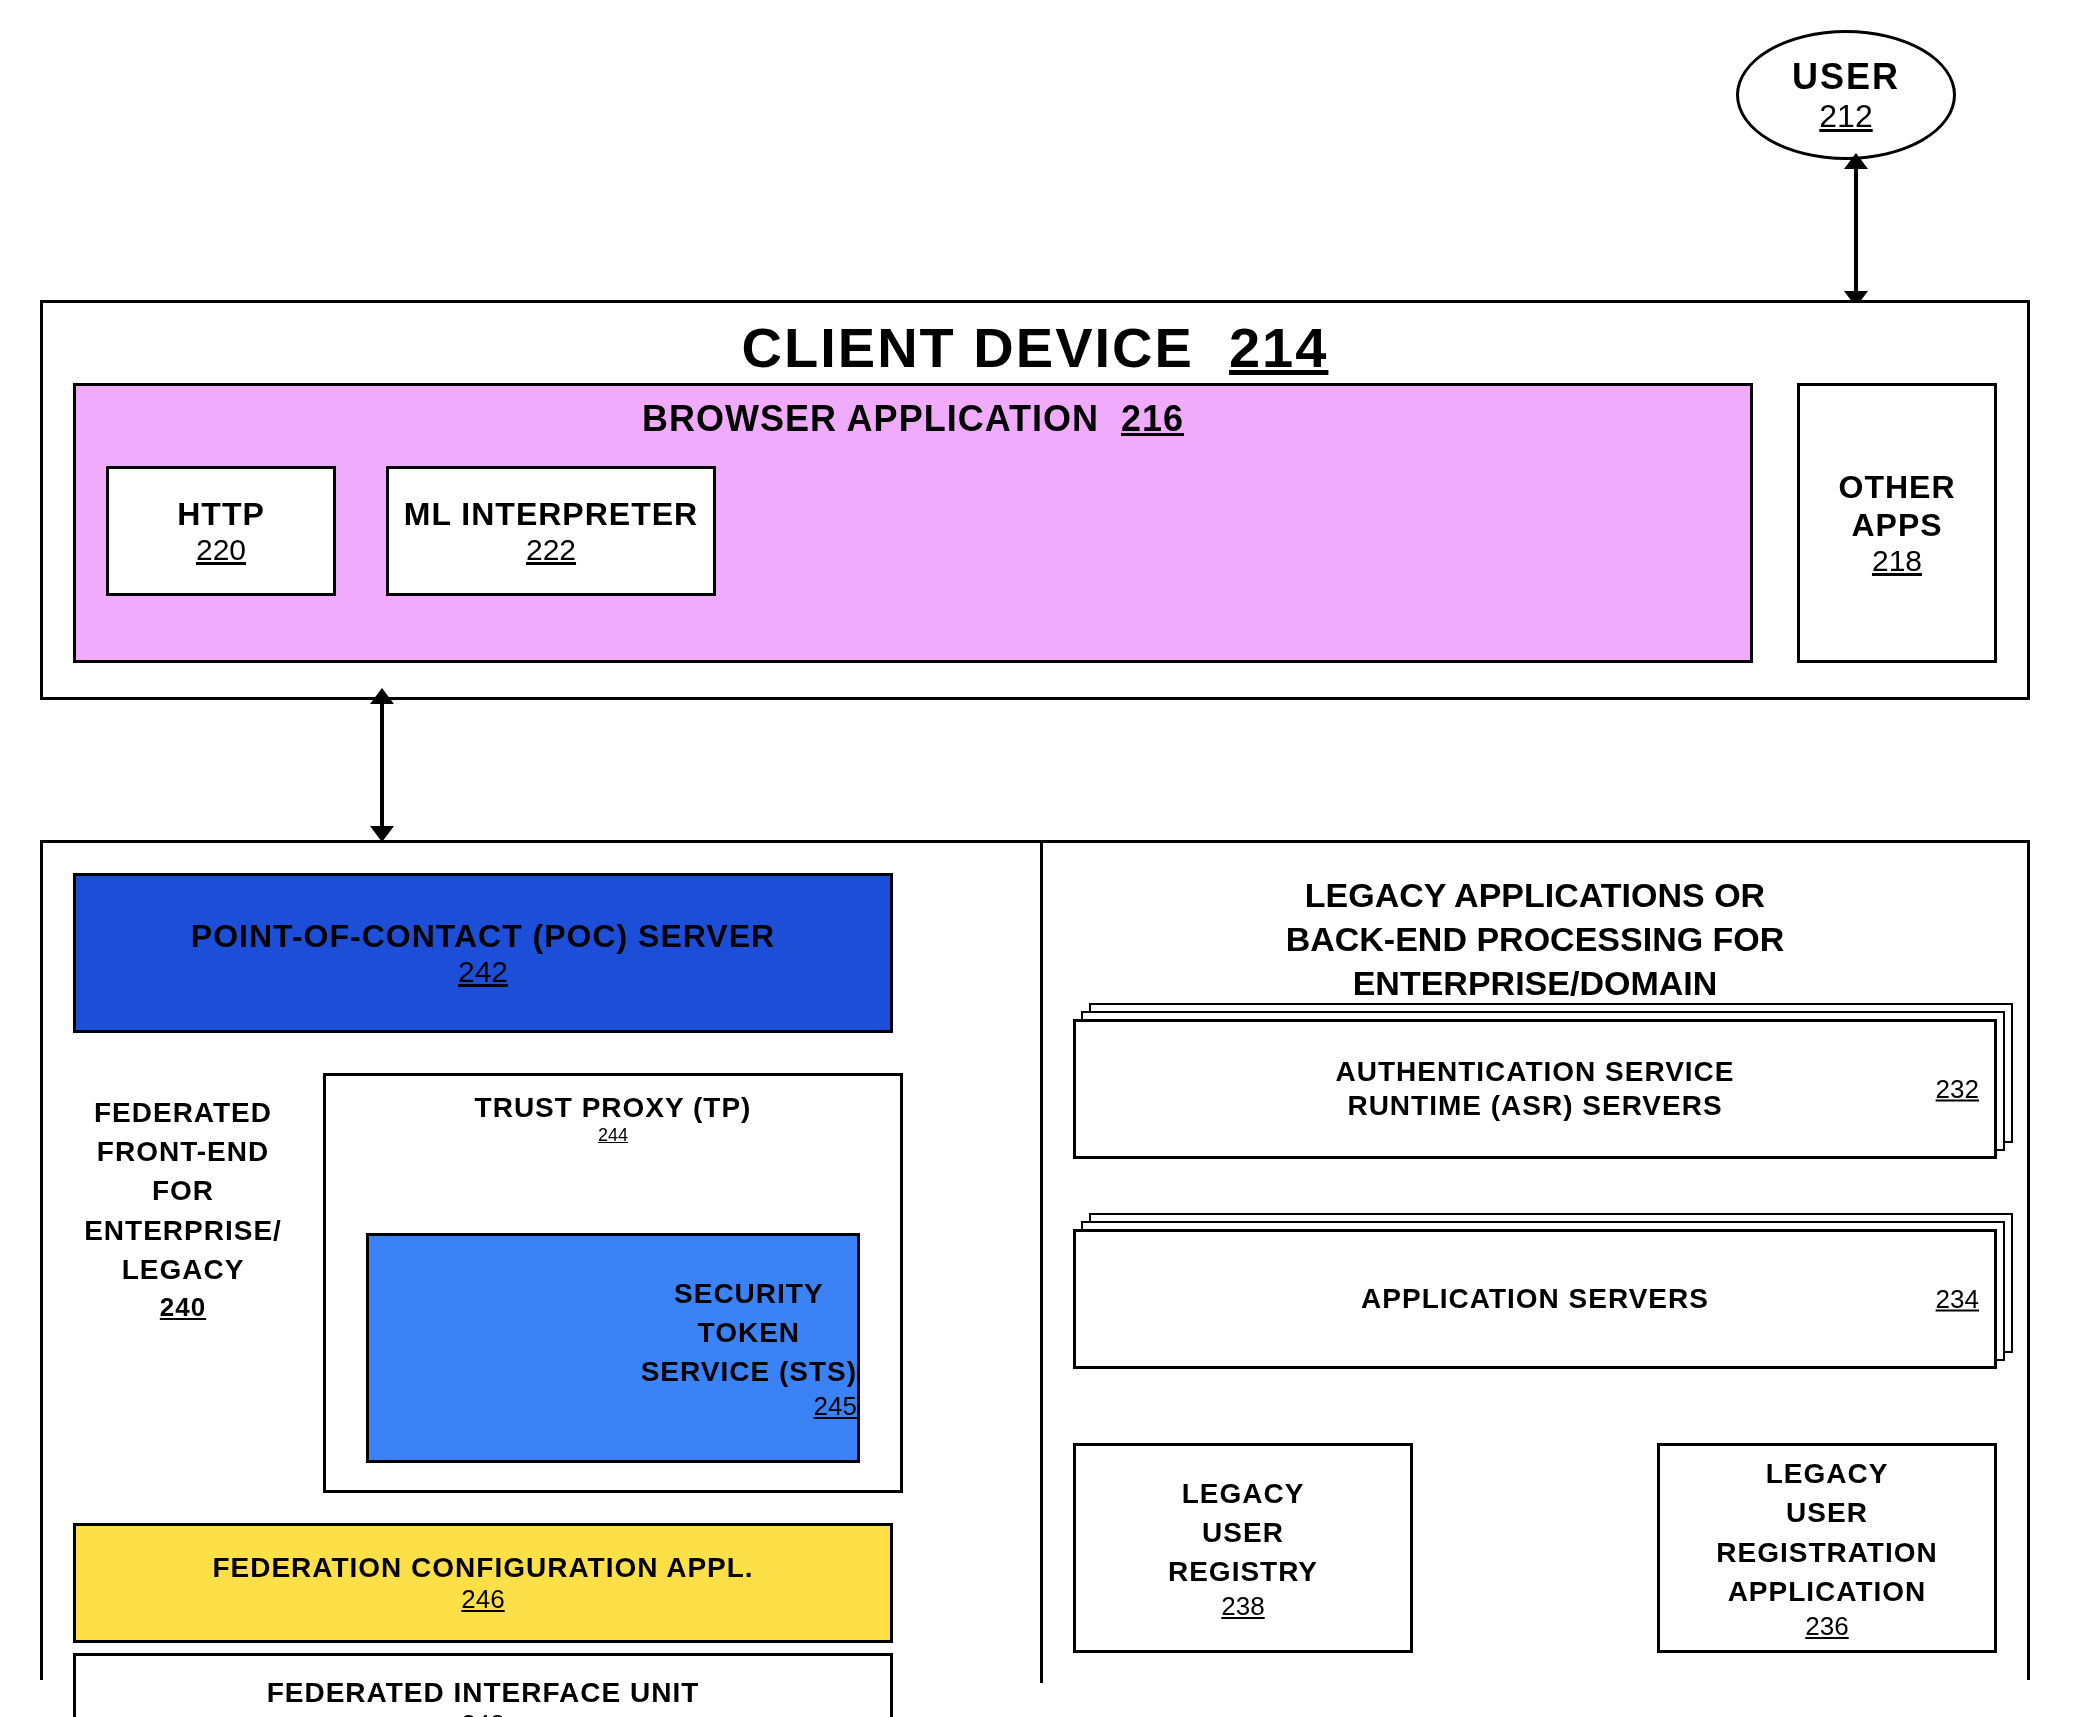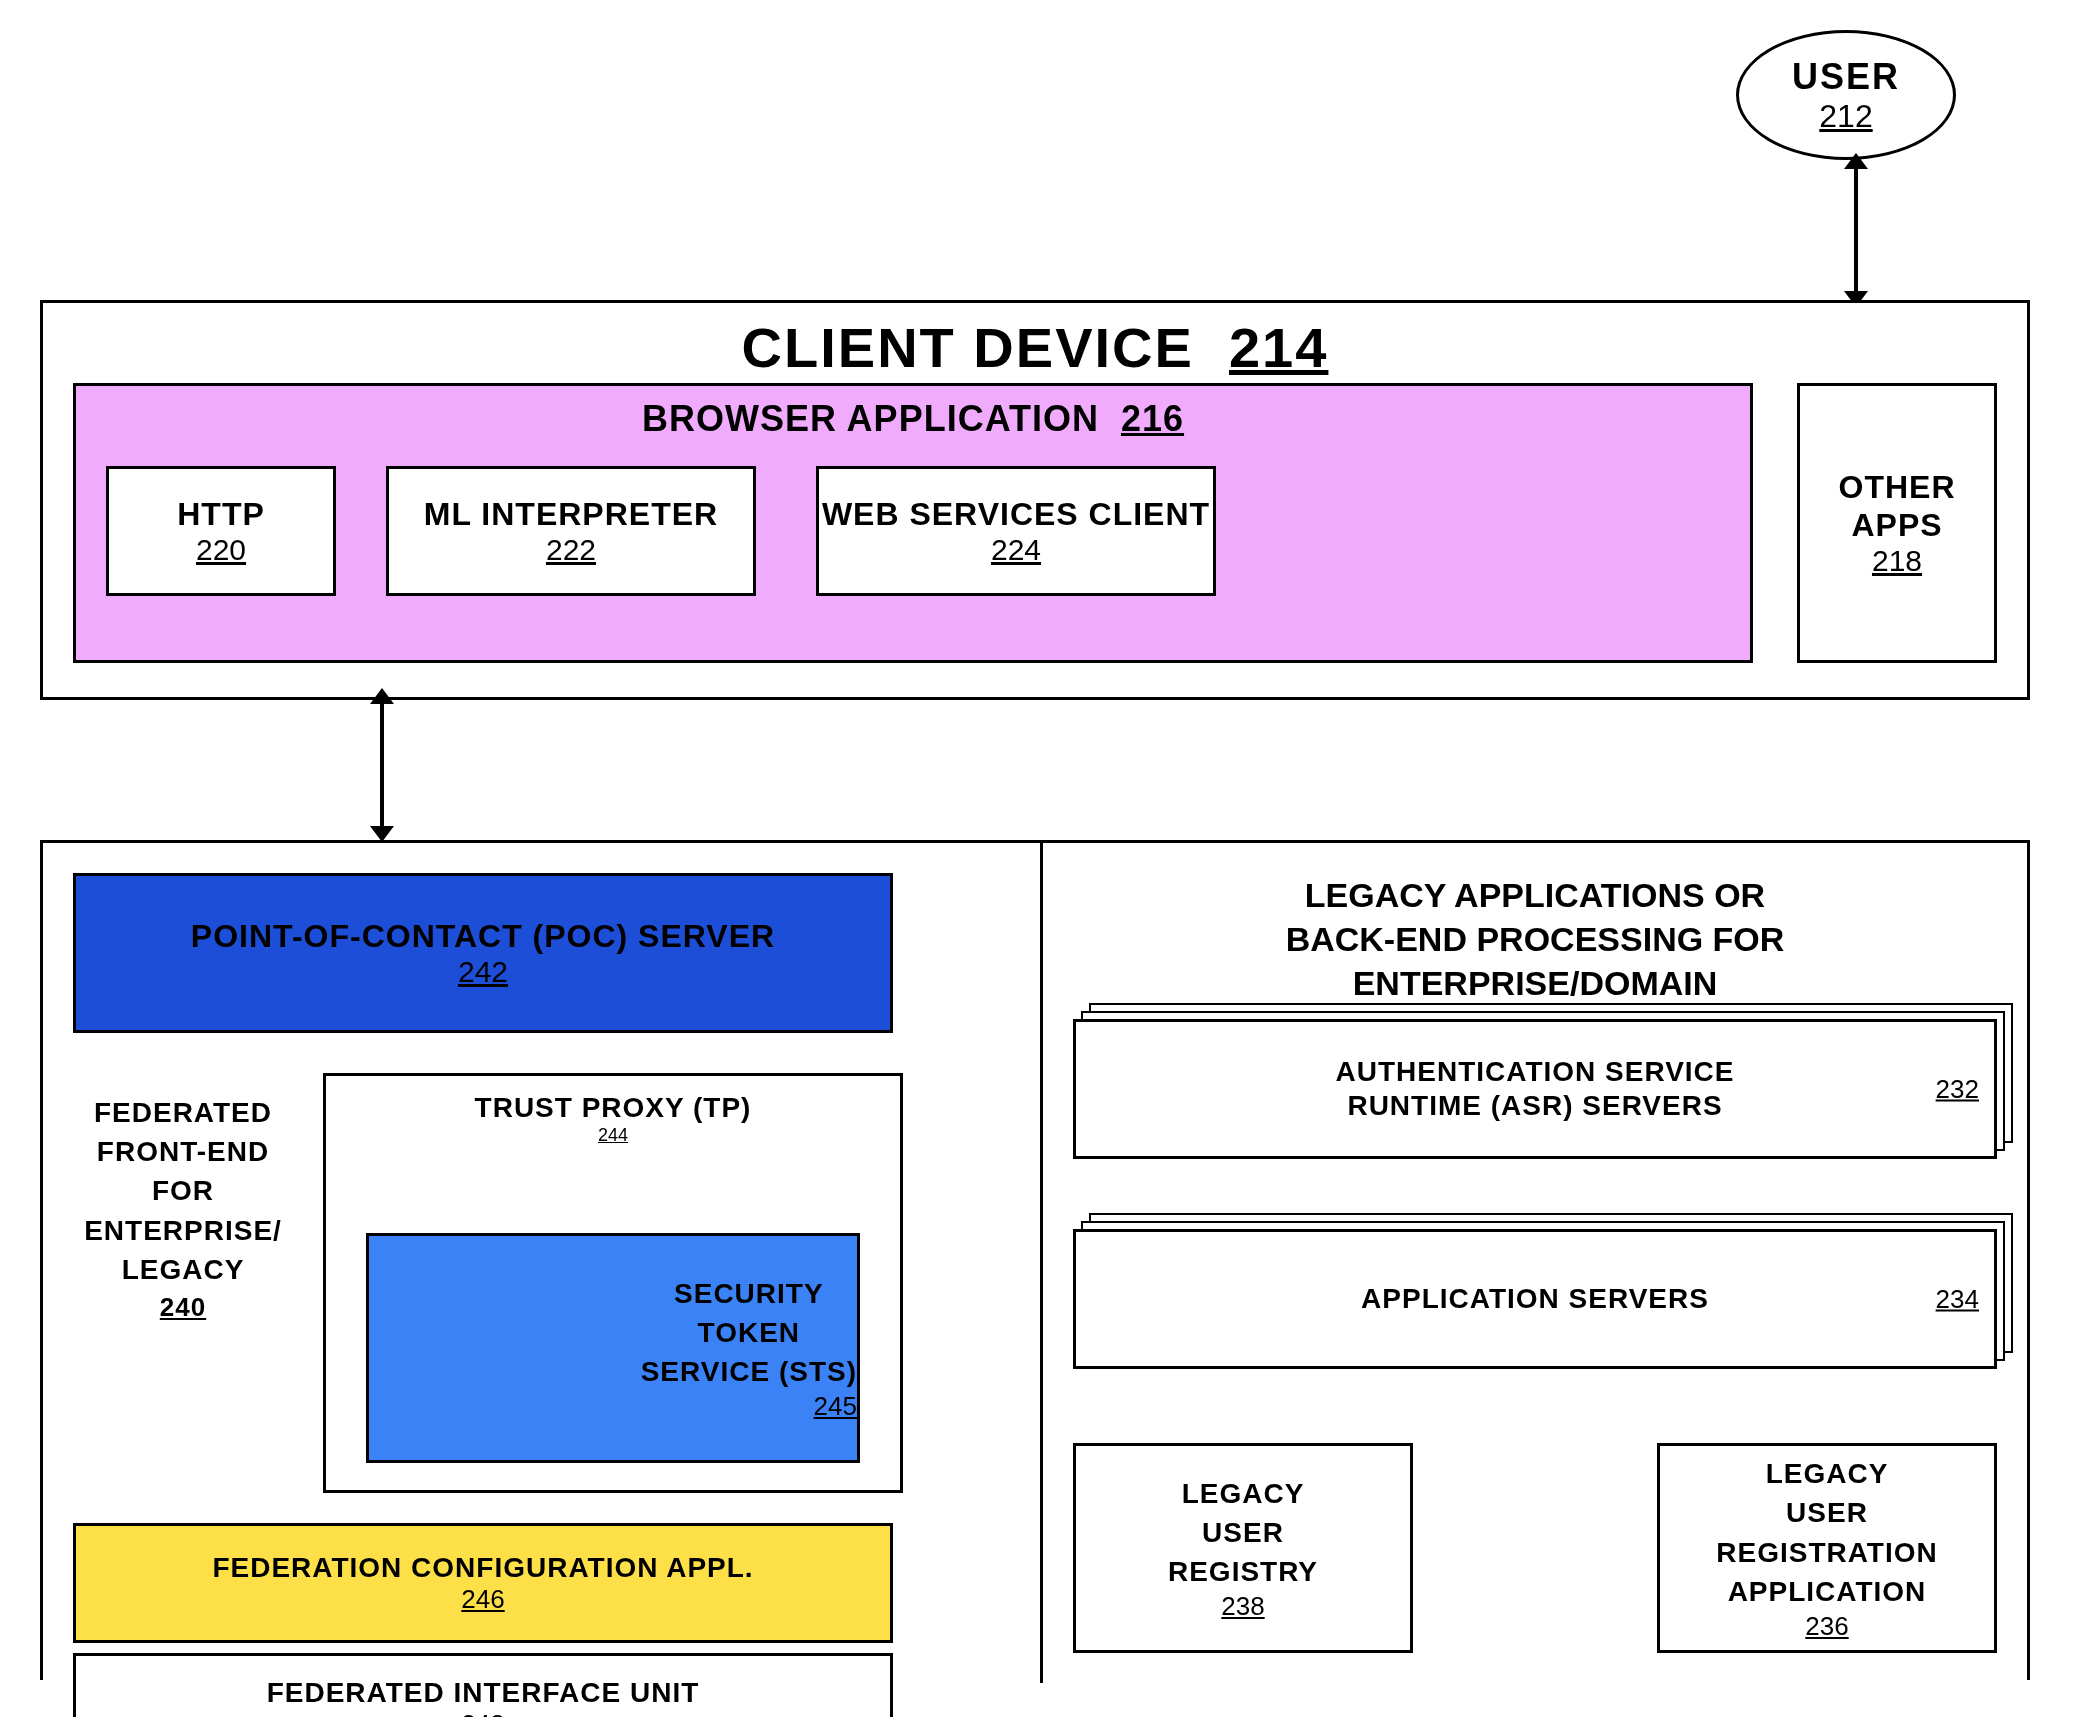--- a/index.html
+++ b/index.html
@@ -141,21 +141,21 @@
       flex-direction: column;
       align-items: center;
       justify-content: center;
     }
 
     
     .ml-box {
       position: absolute;
       top: 80px;
       left: 310px;
-      width: 370px;
+      width: 330px;
       height: 130px;
       border: 3px solid #000;
       background: #fff;
       display: flex;
       flex-direction: column;
       align-items: center;
       justify-content: center;
     }
 
     
@@ -481,24 +481,20 @@
       <div class="http-box">
         <span class="box-label">HTTP</span>
         <span class="box-number">220</span>
       </div>
 
       <div class="ml-box">
         <span class="box-label">ML INTERPRETER</span>
         <span class="box-number">222</span>
       </div>
 
-      <div class="wsc-box">
-        <span class="box-label">WEB SERVICES CLIENT</span>
-        <span class="box-number">224</span>
-      </div>
     </div>
 
     <div class="other-apps-box">
       <div class="box-label">
         <div>OTHER</div>
         <div>APPS</div>
       </div>
       <span class="box-number">218</span>
     </div>
   </div>

